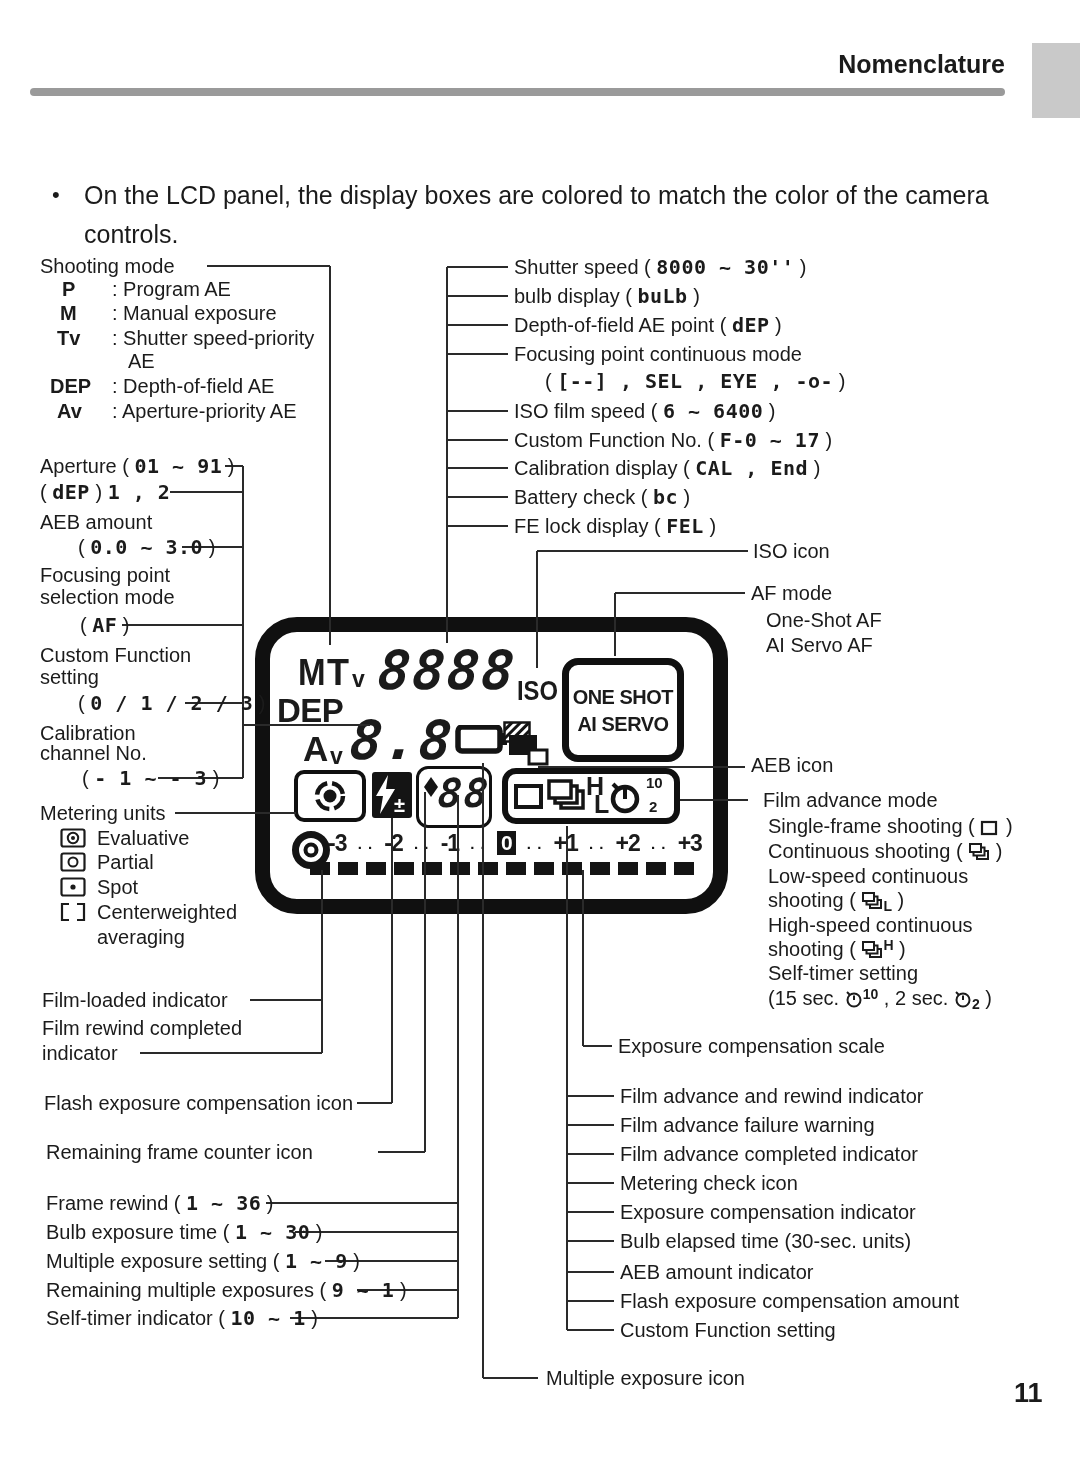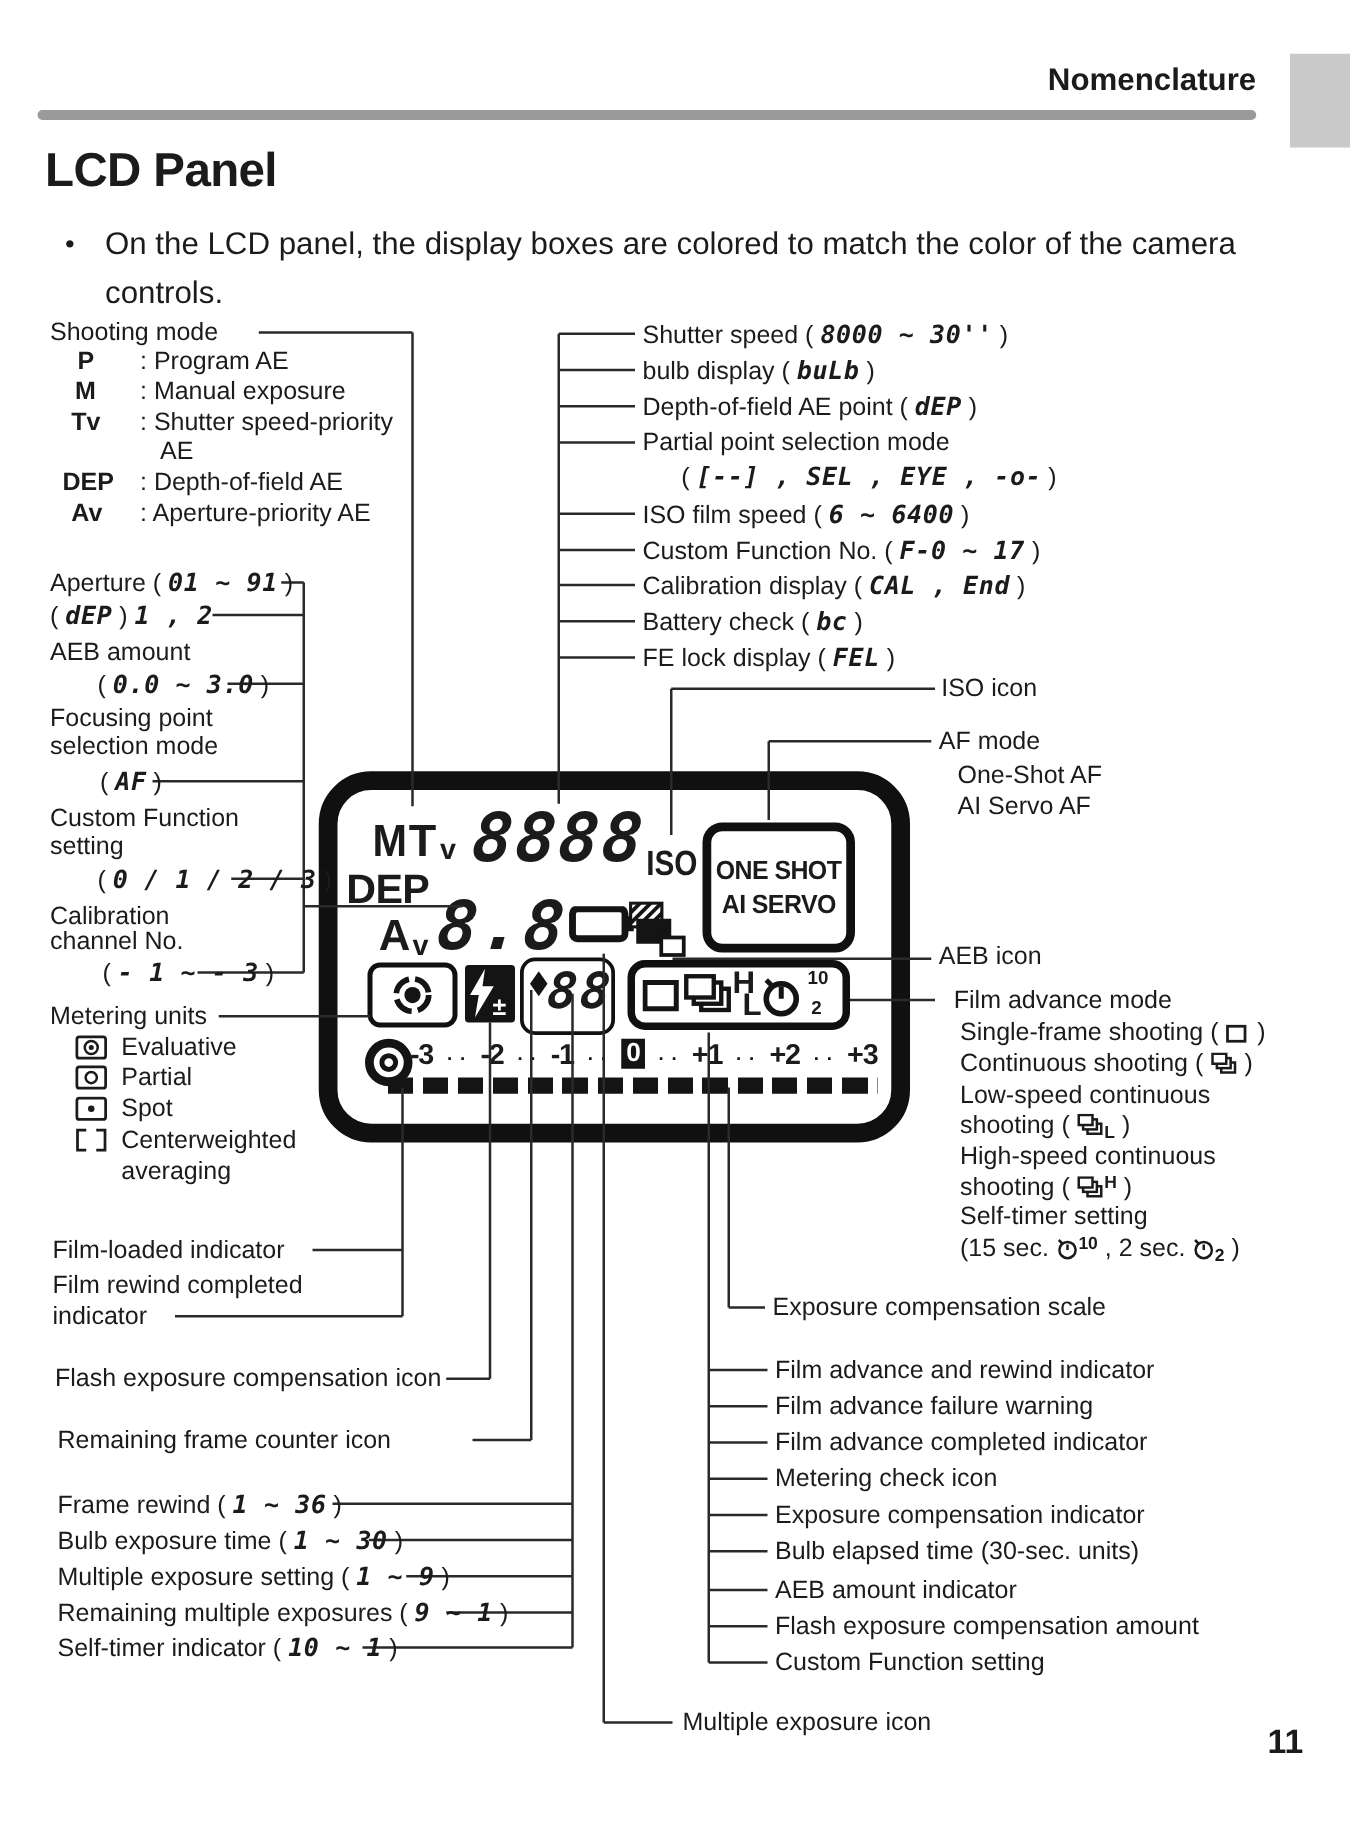--- a/index.html
+++ b/index.html
@@ -1,20 +1,20 @@
 <!DOCTYPE html>
 <html><head>
 <meta charset="utf-8">
 <style>
   html,body{margin:0;padding:0;background:#e8e8e8}
   #page{position:relative;width:1080px;height:1461px;background:#ffffff;
         font-family:"Liberation Sans",sans-serif;color:#1b1b1b;overflow:hidden}
   .lbl{position:absolute;font-size:20px;line-height:1.2;white-space:nowrap;color:#1b1b1b}
   .b{font-weight:bold}
-  .seg{font-family:"DejaVu Sans Mono","Liberation Mono",monospace;font-style:italic;font-weight:bold;letter-spacing:.5px}
+  .seg{font-family:"DejaVu Sans Mono","Liberation Mono",monospace;font-weight:bold;letter-spacing:.5px}
   .ic{vertical-align:-3px}
   .suplet{font-size:14px;font-weight:bold;vertical-align:6px}
   .sublet{font-size:14px;font-weight:bold;vertical-align:-4px}
   svg.overlay{position:absolute;left:0;top:0;pointer-events:none}
 
   
   #nomenclature{position:absolute;left:700px;top:50px;width:305px;text-align:right;
     font-size:25px;font-weight:bold}
   #divider{position:absolute;left:30px;top:88px;width:975px;height:8px;background:#9a9a9a;border-radius:4px}
   #corner-tab{position:absolute;left:1032px;top:43px;width:48px;height:75px;background:#c9c9c9}
@@ -171,21 +171,20 @@
       M483 763 V1378 M483 1378 H538
       M567 826 V1330
       M567 1096 H614 M567 1125 H614 M567 1154 H614 M567 1183 H614 M567 1212 H614
       M567 1241 H614 M567 1272 H614 M567 1301 H614 M567 1330 H614
       M583 870 V1046 M583 1046 H612"></path>
   </svg>
 
   <div id="nomenclature">Nomenclature</div>
   <div id="divider"></div>
   <div id="corner-tab"></div>
-  <div id="title">LCD Panel</div>
   <div id="bullet-dot">•</div>
   <div id="bullet-text">On the LCD panel, the display boxes are colored to match the color of the camera controls.</div>
   <div id="page-number">11</div>
 
   <div class="lbl" style="left:40px;top:254px">Shooting mode</div>
   <div class="lbl b" style="left:62px;top:277px">P</div>
   <div class="lbl" style="left:112px;top:277px">: Program AE</div>
   <div class="lbl b" style="left:60px;top:301px">M</div>
   <div class="lbl" style="left:112px;top:301px">: Manual exposure</div>
   <div class="lbl b" style="left:57px;top:326px">Tv</div>
@@ -268,21 +267,21 @@
 
   <div class="lbl" style="left:514px;top:255px">
     <span>Shutter speed ( </span><span class="seg">8000 ~ 30''</span><span> )</span>
   </div>
   <div class="lbl" style="left:514px;top:284px">
     <span>bulb display ( </span><span class="seg">buLb</span><span> )</span>
   </div>
   <div class="lbl" style="left:514px;top:313px">
     <span>Depth-of-field AE point ( </span><span class="seg">dEP</span><span> )</span>
   </div>
-  <div class="lbl" style="left:514px;top:342px">Partial point selection mode</div>
+  <div class="lbl" style="left:514px;top:342px">Focusing point continuous mode</div>
   <div class="lbl" style="left:545px;top:369px">
     <span>( </span><span class="seg">[--] , SEL , EYE , -o-</span><span> )</span>
   </div>
   <div class="lbl" style="left:514px;top:399px">
     <span>ISO film speed ( </span><span class="seg">6 ~ 6400</span><span> )</span>
   </div>
   <div class="lbl" style="left:514px;top:428px">
     <span>Custom Function No. ( </span><span class="seg">F-0 ~ 17</span><span> )</span>
   </div>
   <div class="lbl" style="left:514px;top:456px">

